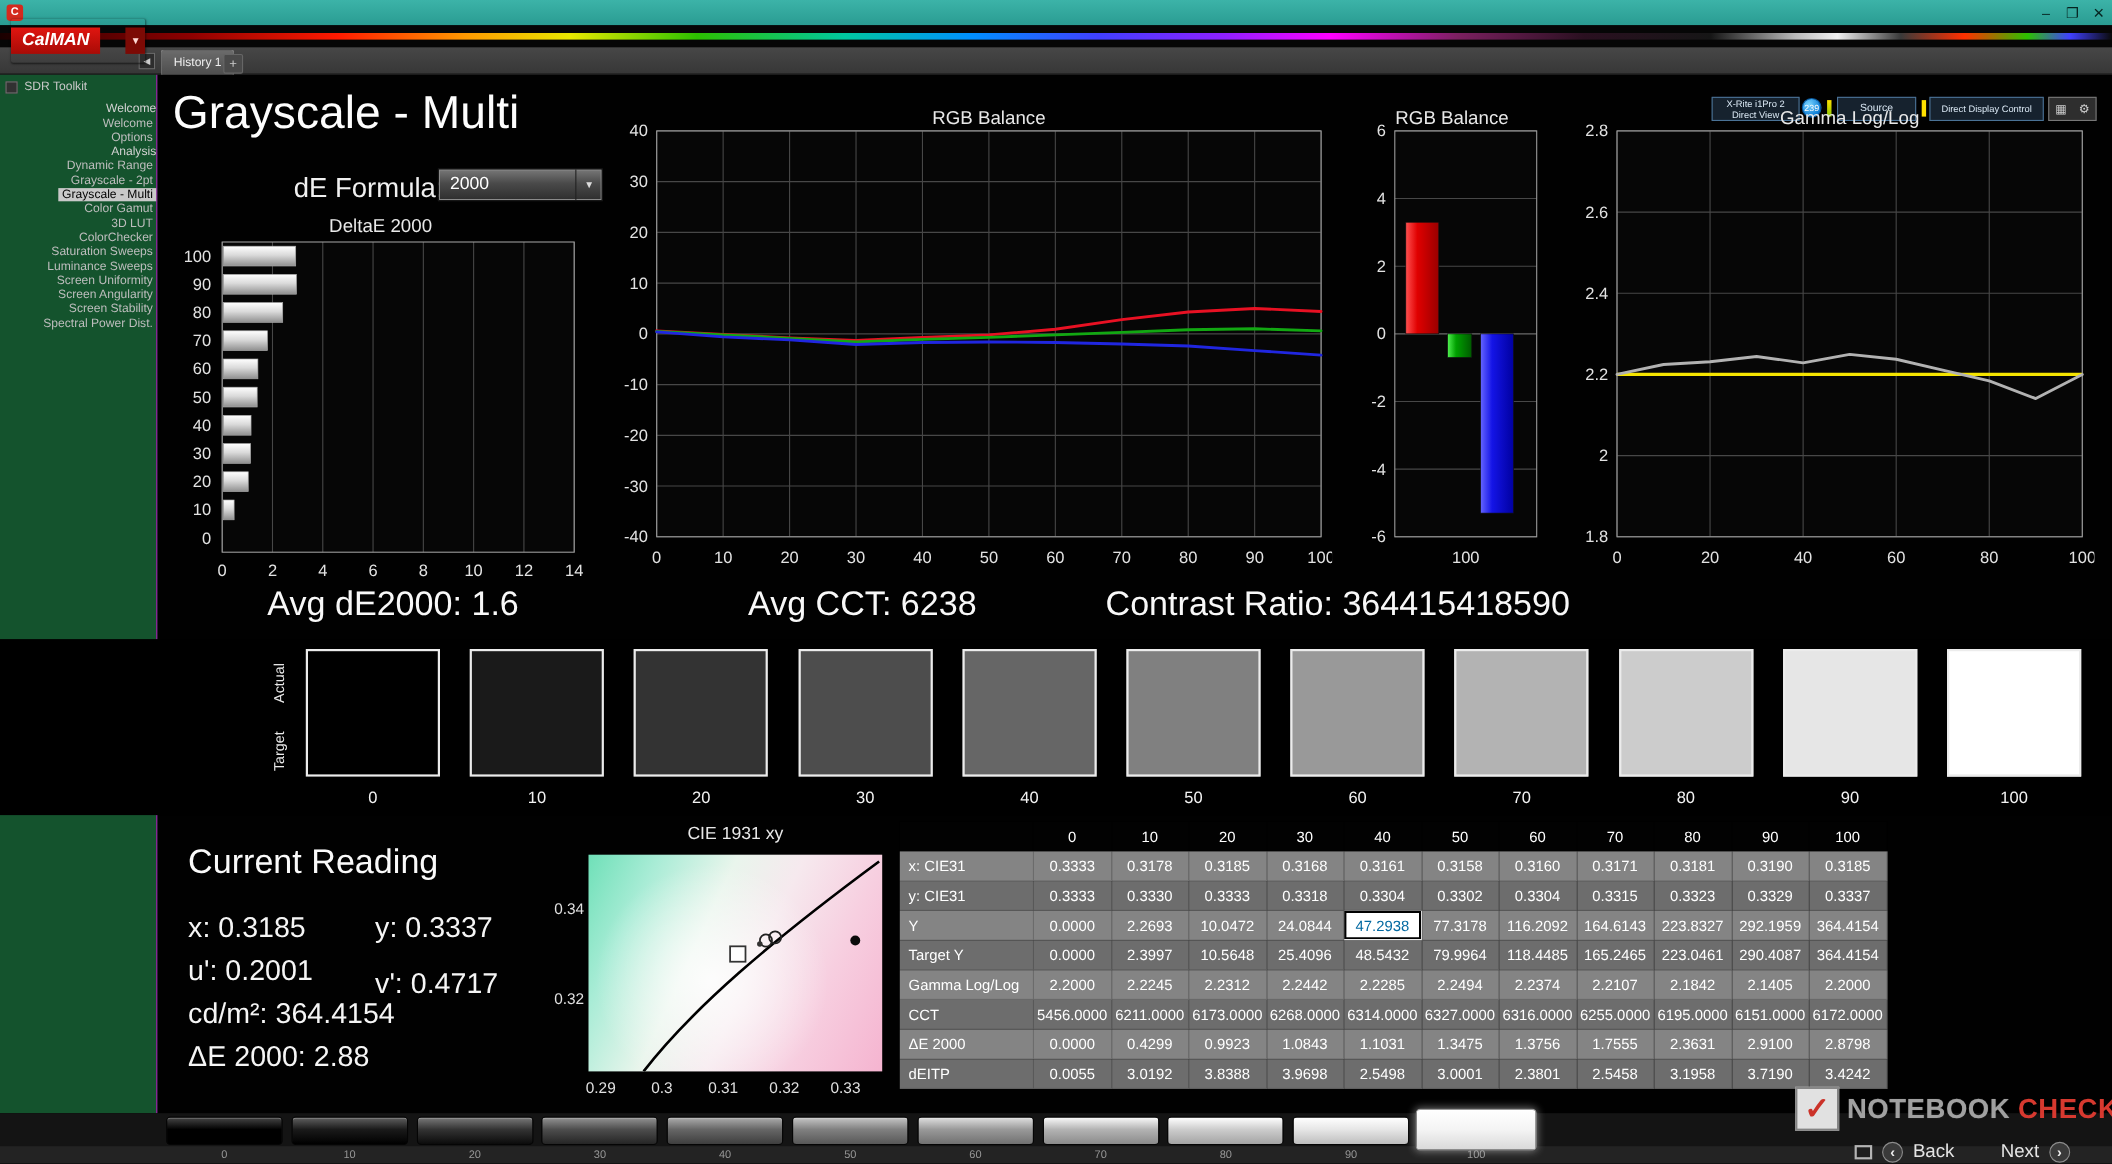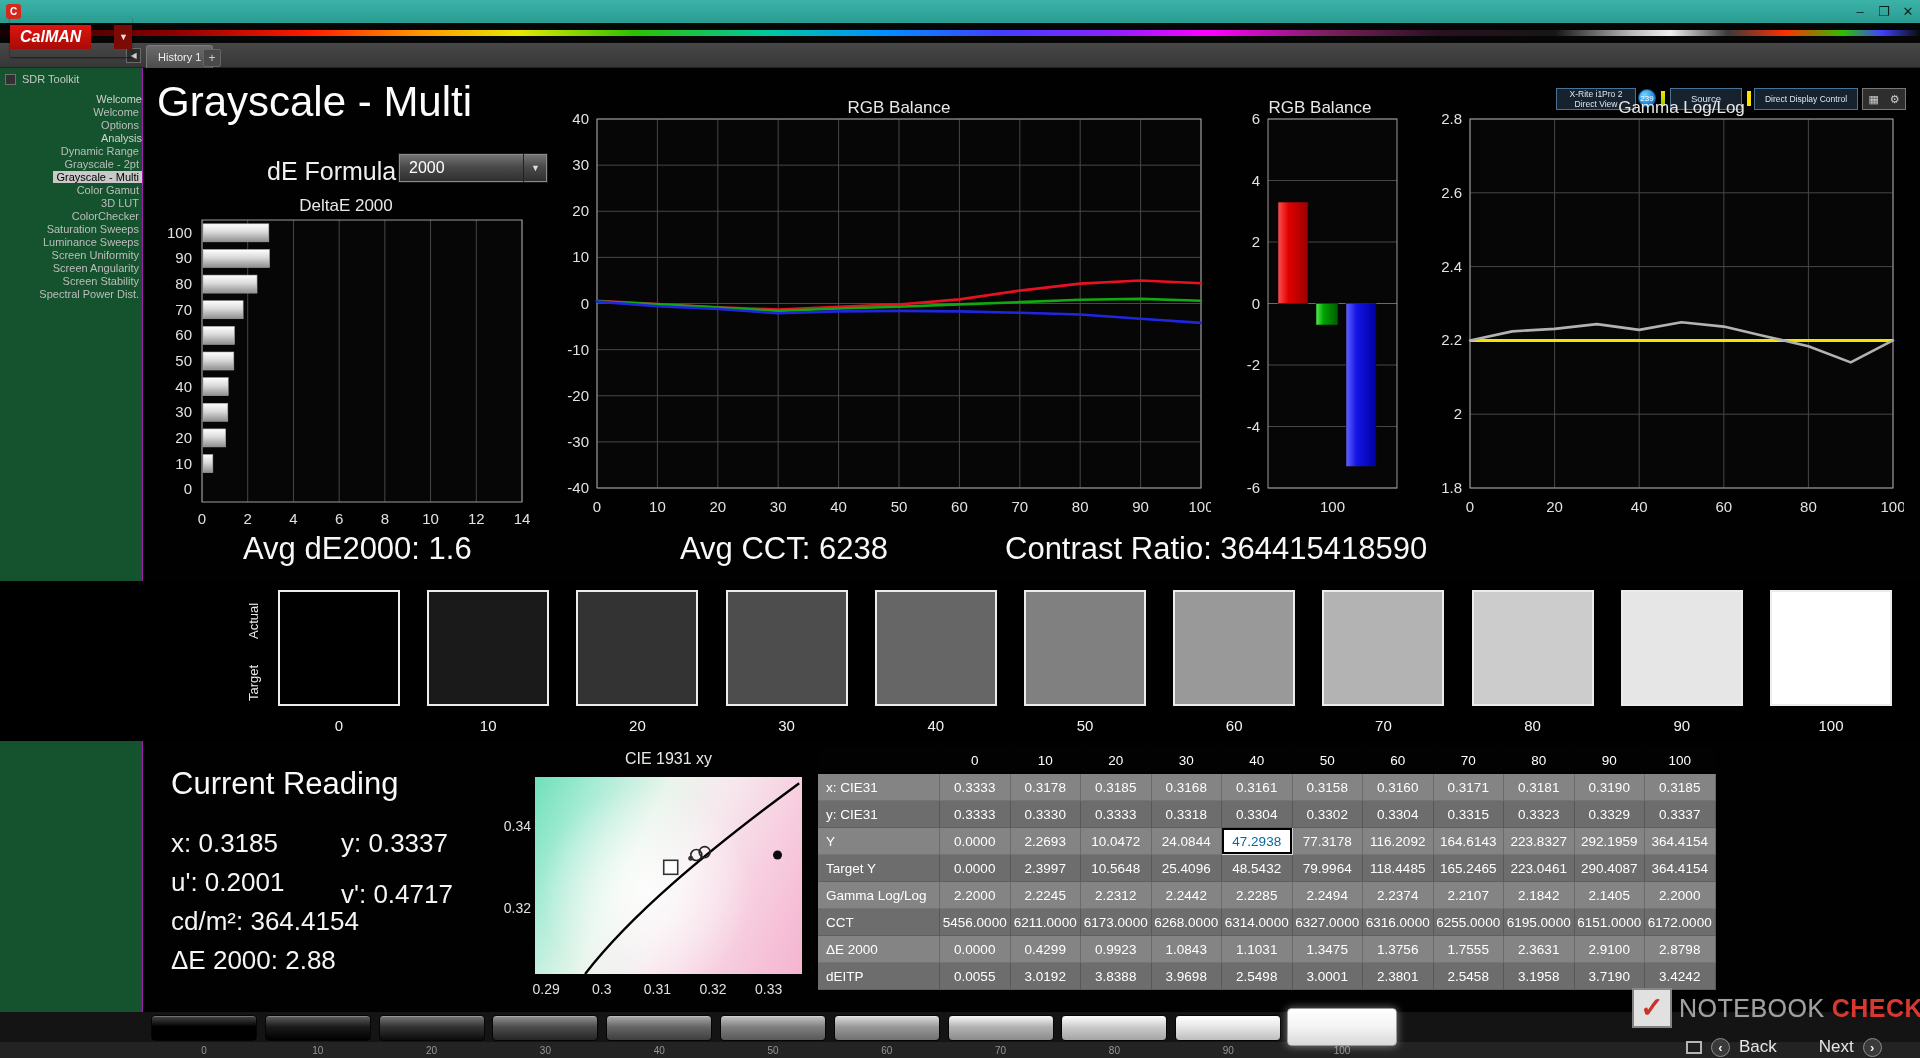--- a/index.html
+++ b/index.html
@@ -85,21 +85,21 @@
   
   .bottombar { position:absolute; left:0; top:1012px; width:1920px; height:46px; background:#141414; }
   .numstrip { position:absolute; left:0; top:30px; width:100%; height:16px; background:#232323; }
   .gbtn { position:absolute; top:3px; width:106px; height:26px; border:1px solid #050505; border-radius:4px; box-shadow:inset 0 1px 0 rgba(255,255,255,0.25); }
   .gbtn.gsel { top:-4px; width:110px; height:38px; border:1px solid #9a9a9a; box-shadow:0 0 8px rgba(255,255,255,0.45), inset 0 1px 0 rgba(255,255,255,0.6); z-index:3; }
   .gnum { position:absolute; top:33px; width:106px; text-align:center; font-size:10px; color:#969696; }
 
   
   .watermark { position:absolute; left:1632px; top:988px; display:flex; align-items:center; gap:7px; z-index:6; opacity:0.95; }
   .wm-logo { width:40px; height:40px; background:#ededed; border:2px solid #8a8a8a; color:#d6352b; font-size:28px; font-weight:bold; text-align:center; line-height:36px; }
-  .wm-nb { font-size:25px; font-weight:normal; letter-spacing:0.5px; color:#a9a9a9; text-shadow:0 0 1px #555; }
+  .wm-nb { font-size:25px; font-weight:bold; letter-spacing:0.5px; color:#a9a9a9; text-shadow:0 0 1px #555; }
   .wm-check { font-size:25px; font-weight:bold; letter-spacing:0.5px; color:#e23c32; }
 
   
   .navrow { position:absolute; left:1686px; top:1036px; height:22px; display:flex; align-items:center; gap:9px; z-index:7; }
   .wicon { width:16px; height:13px; border:2px solid #b4b4b4; background:#1d1d1d; }
   .navcircle { width:19px; height:19px; border-radius:50%; background:#3a3a3a; border:1px solid #8c8c8c; color:#efefef; font-size:13px; font-weight:bold; text-align:center; line-height:17px; }
   .navtext { font-size:17px; color:#e6e6e6; }
   .navspace { width:24px; }
 </style>
 </head>

